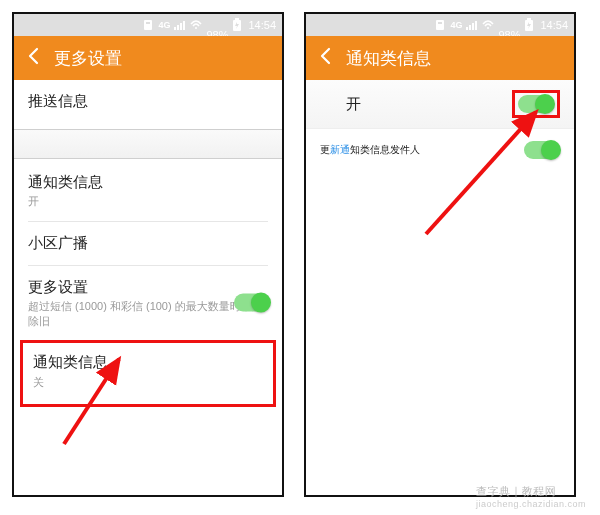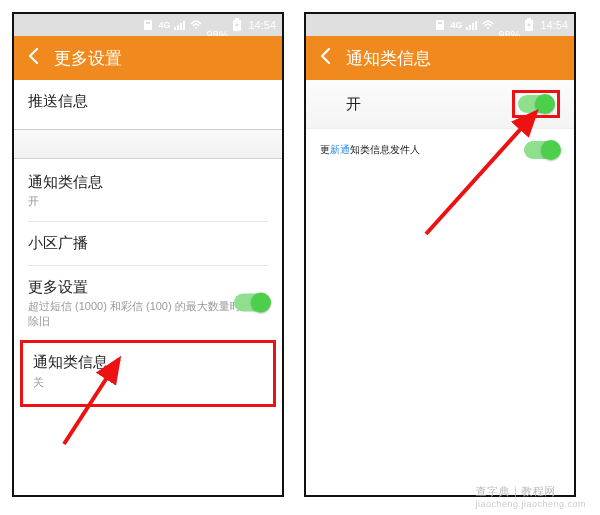--- a/index.html
+++ b/index.html
@@ -266,14 +266,14 @@
           </defs>
         <line x1="10" y1="140" x2="120" y2="18" stroke="#e11" stroke-width="4" marker-end="url(#ahR)"></line>
       </svg>
     </div>
   </div>
 
 </div>
 
 <div class="watermark">
   <span>查字典｜教程网</span>
-  <span class="sub">jiaocheng.jiaocheng.com</span>
+  <span class="sub">jiaocheng.chazidian.com</span>
 </div>
 
 </body></html>

